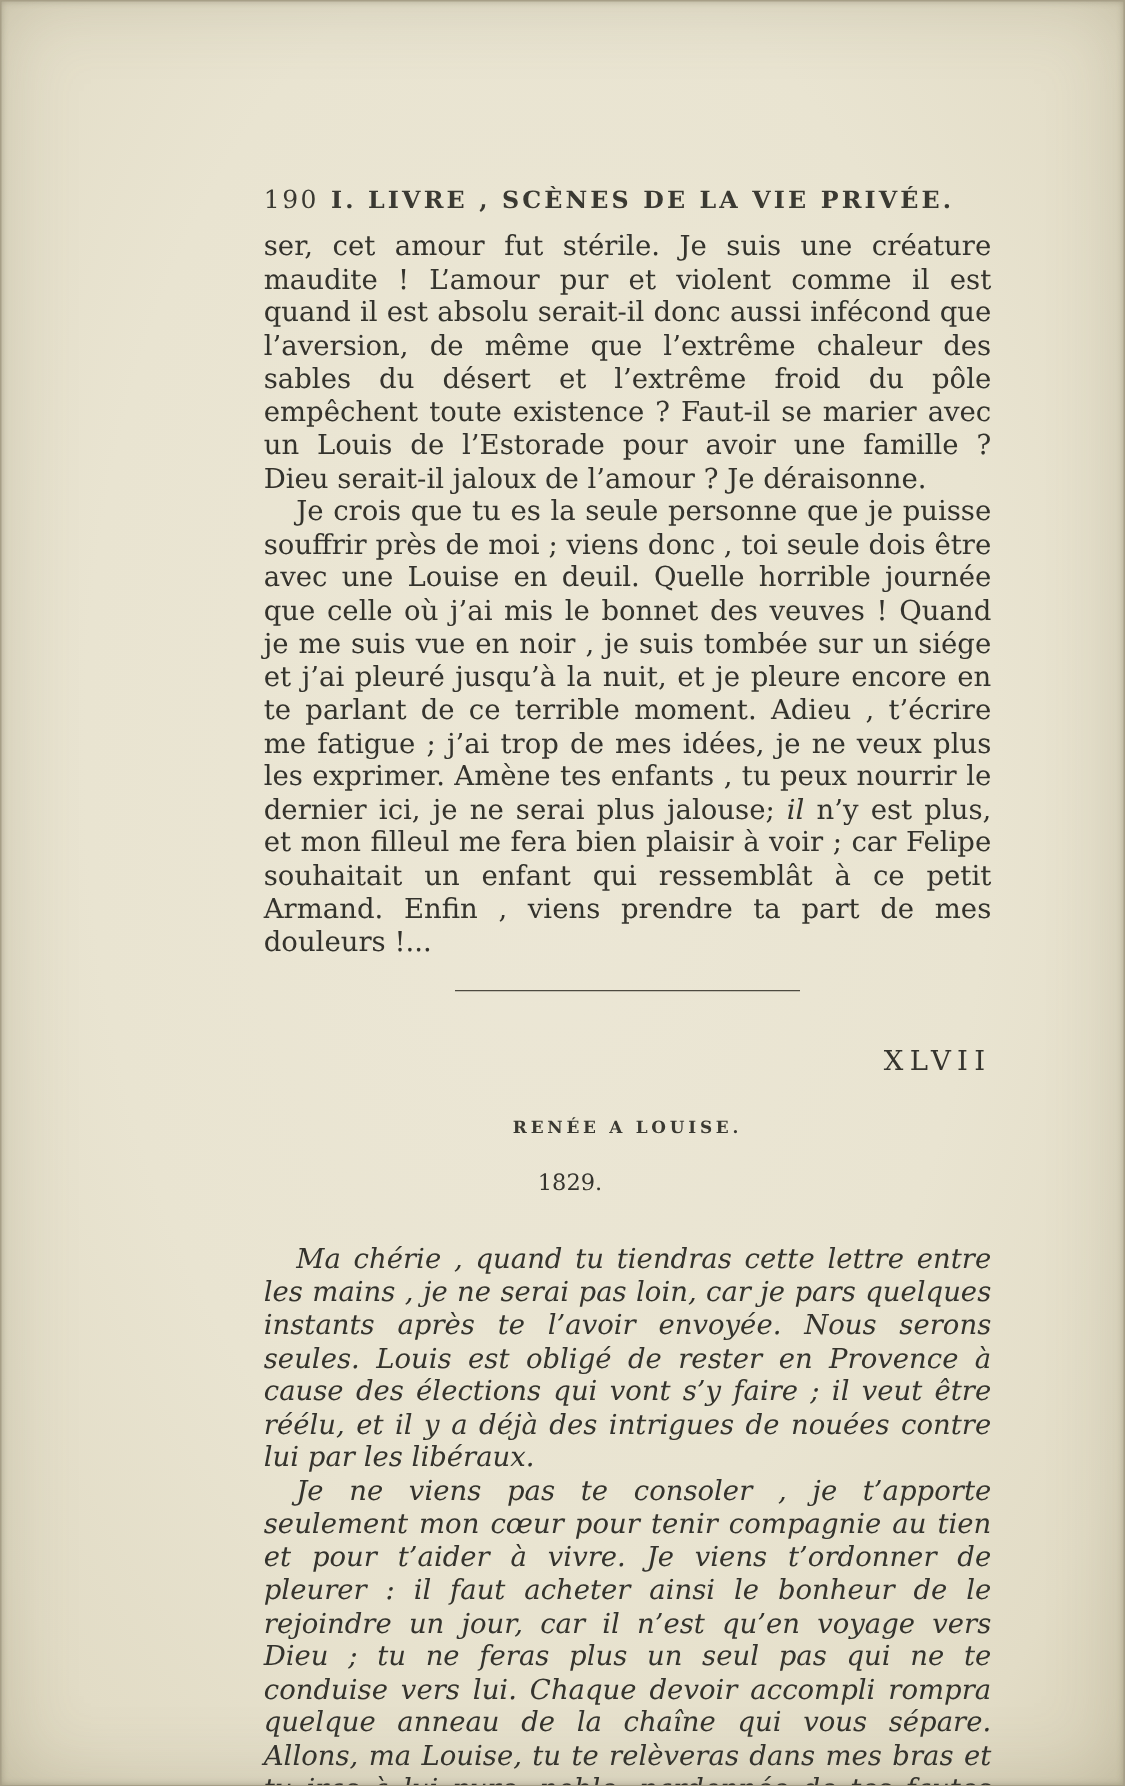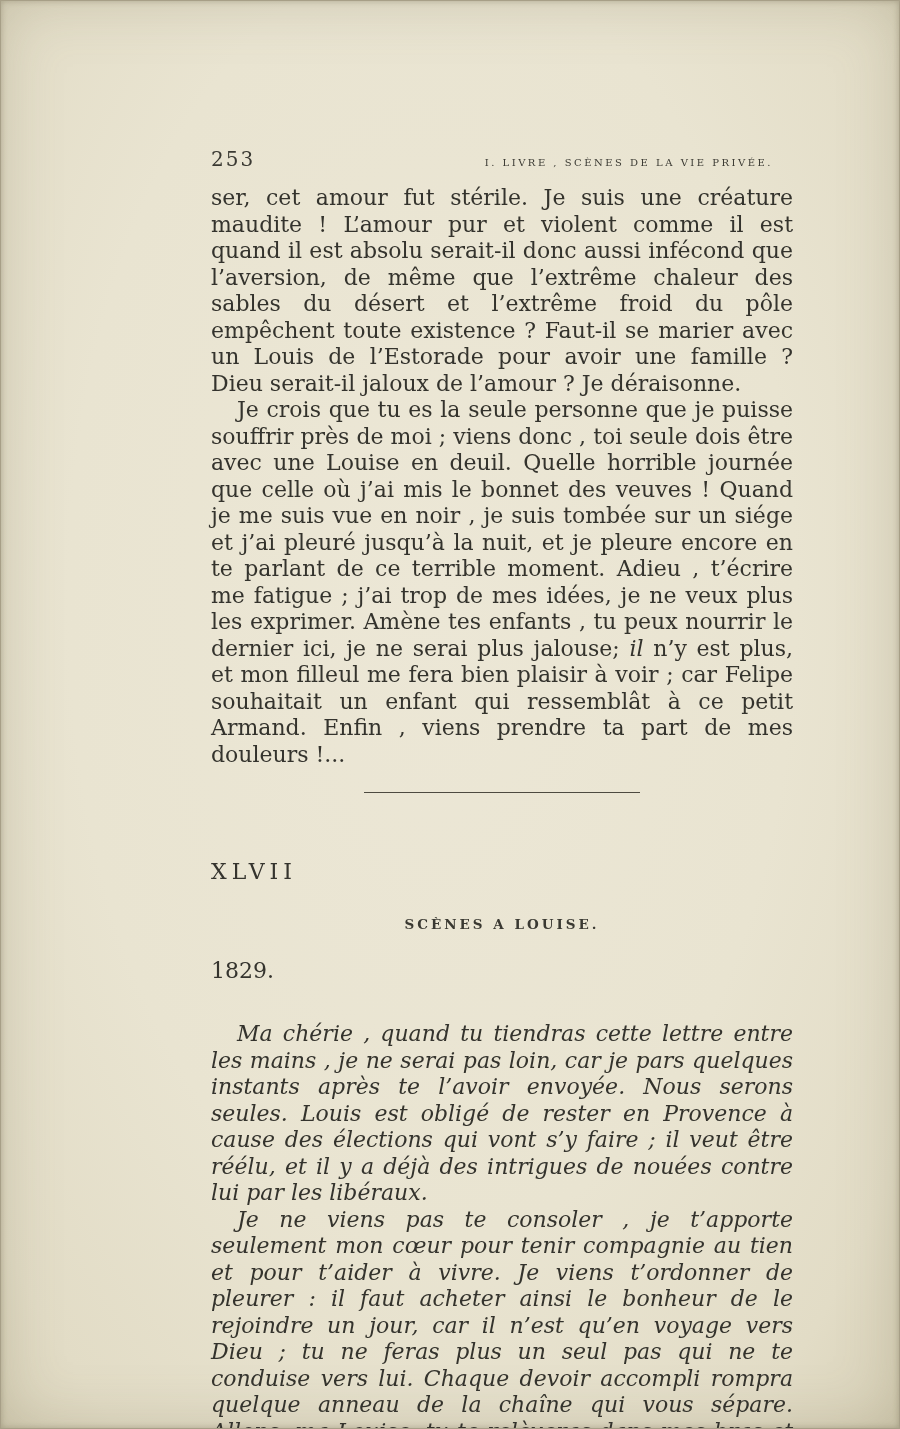--- a/index.html
+++ b/index.html
@@ -33,23 +33,23 @@
     margin-bottom: 14px;
   }
   .pagenum {
     font-size: 20px;
     letter-spacing: 2px;
     color: #3a3932;
     flex: 0 0 auto;
   }
   .running-title {
     flex: 1 1 auto;
-    text-align: right;
-    font-size: 10px;
-    font-weight: normal;
+    text-align: center;
+    font-size: 19px;
+    font-weight: bold;
     letter-spacing: 2.5px;
     color: #3a3932;
     padding-right: 20px;
   }
   .para {
     margin: 0;
     font-size: 22px;
     line-height: 26.5px;
     text-align: justify;
     text-indent: 26px;
@@ -61,67 +61,67 @@
   .para em {
     font-style: italic;
   }
   .section-rule {
     border: none;
     border-top: 1.5px solid #4d4a40;
     width: 276px;
     margin: 24px auto 0 auto;
   }
   .section-number {
-    margin: 66px 0 0 0;
-    text-align: left;
+    margin: 44px 0 0 0;
+    text-align: right;
     font-size: 22px;
     font-weight: normal;
     letter-spacing: 5px;
     color: #35342e;
   }
   .section-title {
     margin: 32px 0 0 0;
     text-align: center;
     font-size: 13.5px;
     font-weight: bold;
     letter-spacing: 3px;
     color: #3a3932;
   }
   .letter-date {
     margin-top: 26px;
-    text-align: left;
+    text-align: center;
     padding-right: 92px;
-    font-size: 22px;
+    font-size: 18px;
     color: #35342e;
   }
   .letter-body {
     margin-top: 38px;
     font-style: italic;
   }
 </style>
 </head>
 <body>
 
 <div class="scan">
   <div class="page-inner">
 
     <div class="header">
-      <span class="pagenum">253</span>
+      <span class="pagenum">190</span>
       <span class="running-title">I. LIVRE , SCÈNES DE LA VIE PRIVÉE.</span>
     </div>
 
     <p class="para no-indent">ser, cet amour fut stérile. Je suis une créature maudite ! L’amour pur et violent comme il est quand il est absolu serait-il donc aussi infécond que l’aversion, de même que l’extrême chaleur des sables du désert et l’extrême froid du pôle empêchent toute existence ? Faut-il se marier avec un Louis de l’Estorade pour avoir une famille ? Dieu serait-il jaloux de l’amour ? Je déraisonne.</p>
 
     <p class="para"><span>Je crois que tu es la seule personne que je puisse souffrir près de moi ; viens donc , toi seule dois être avec une Louise en deuil. Quelle horrible journée que celle où j’ai mis le bonnet des veuves ! Quand je me suis vue en noir , je suis tombée sur un siége et j’ai pleuré jusqu’à la nuit, et je pleure encore en te parlant de ce terrible moment. Adieu , t’écrire me fatigue ; j’ai trop de mes idées, je ne veux plus les exprimer. Amène tes enfants , tu peux nourrir le dernier ici, je ne serai plus jalouse; </span><em>il</em><span> n’y est plus, et mon filleul me fera bien plaisir à voir ; car Felipe souhaitait un enfant qui ressemblât à ce petit Armand. Enfin , viens prendre ta part de mes douleurs !...</span></p>
 
     <hr class="section-rule">
 
     <h2 class="section-number">XLVII</h2>
 
-    <h3 class="section-title">SCÈNES A LOUISE.</h3>
+    <h3 class="section-title">RENÉE A LOUISE.</h3>
 
     <div class="letter-date">1829.</div>
 
     <div class="letter-body">
       <p class="para">Ma chérie , quand tu tiendras cette lettre entre les mains , je ne serai pas loin, car je pars quelques instants après te l’avoir envoyée. Nous serons seules. Louis est obligé de rester en Provence à cause des élections qui vont s’y faire ; il veut être réélu, et il y a déjà des intrigues de nouées contre lui par les libéraux.</p>
 
       <p class="para">Je ne viens pas te consoler , je t’apporte seulement mon cœur pour tenir compagnie au tien et pour t’aider à vivre. Je viens t’ordonner de pleurer : il faut acheter ainsi le bonheur de le rejoindre un jour, car il n’est qu’en voyage vers Dieu ; tu ne feras plus un seul pas qui ne te conduise vers lui. Chaque devoir accompli rompra quelque anneau de la chaîne qui vous sépare. Allons, ma Louise, tu te relèveras dans mes bras et tu iras à lui pure, noble, pardonnée de tes fautes involontaires, et accompagnée des œuvres que tu feras ici-bas en son nom.</p>
     </div>
 
   </div>

